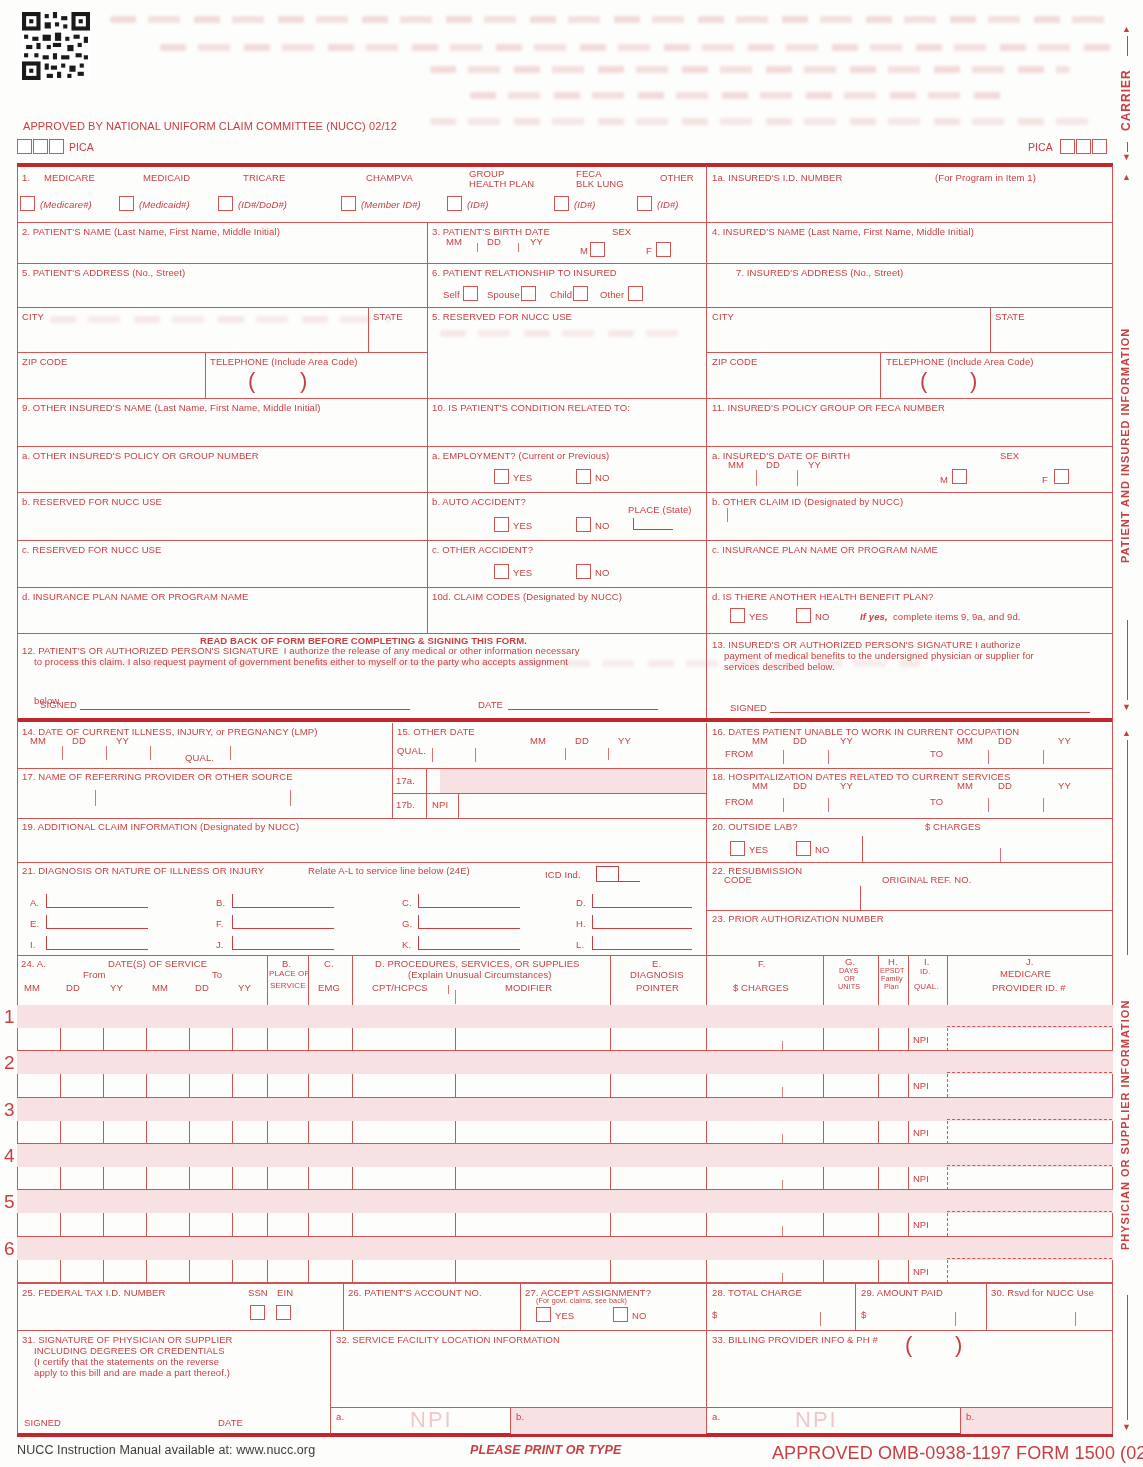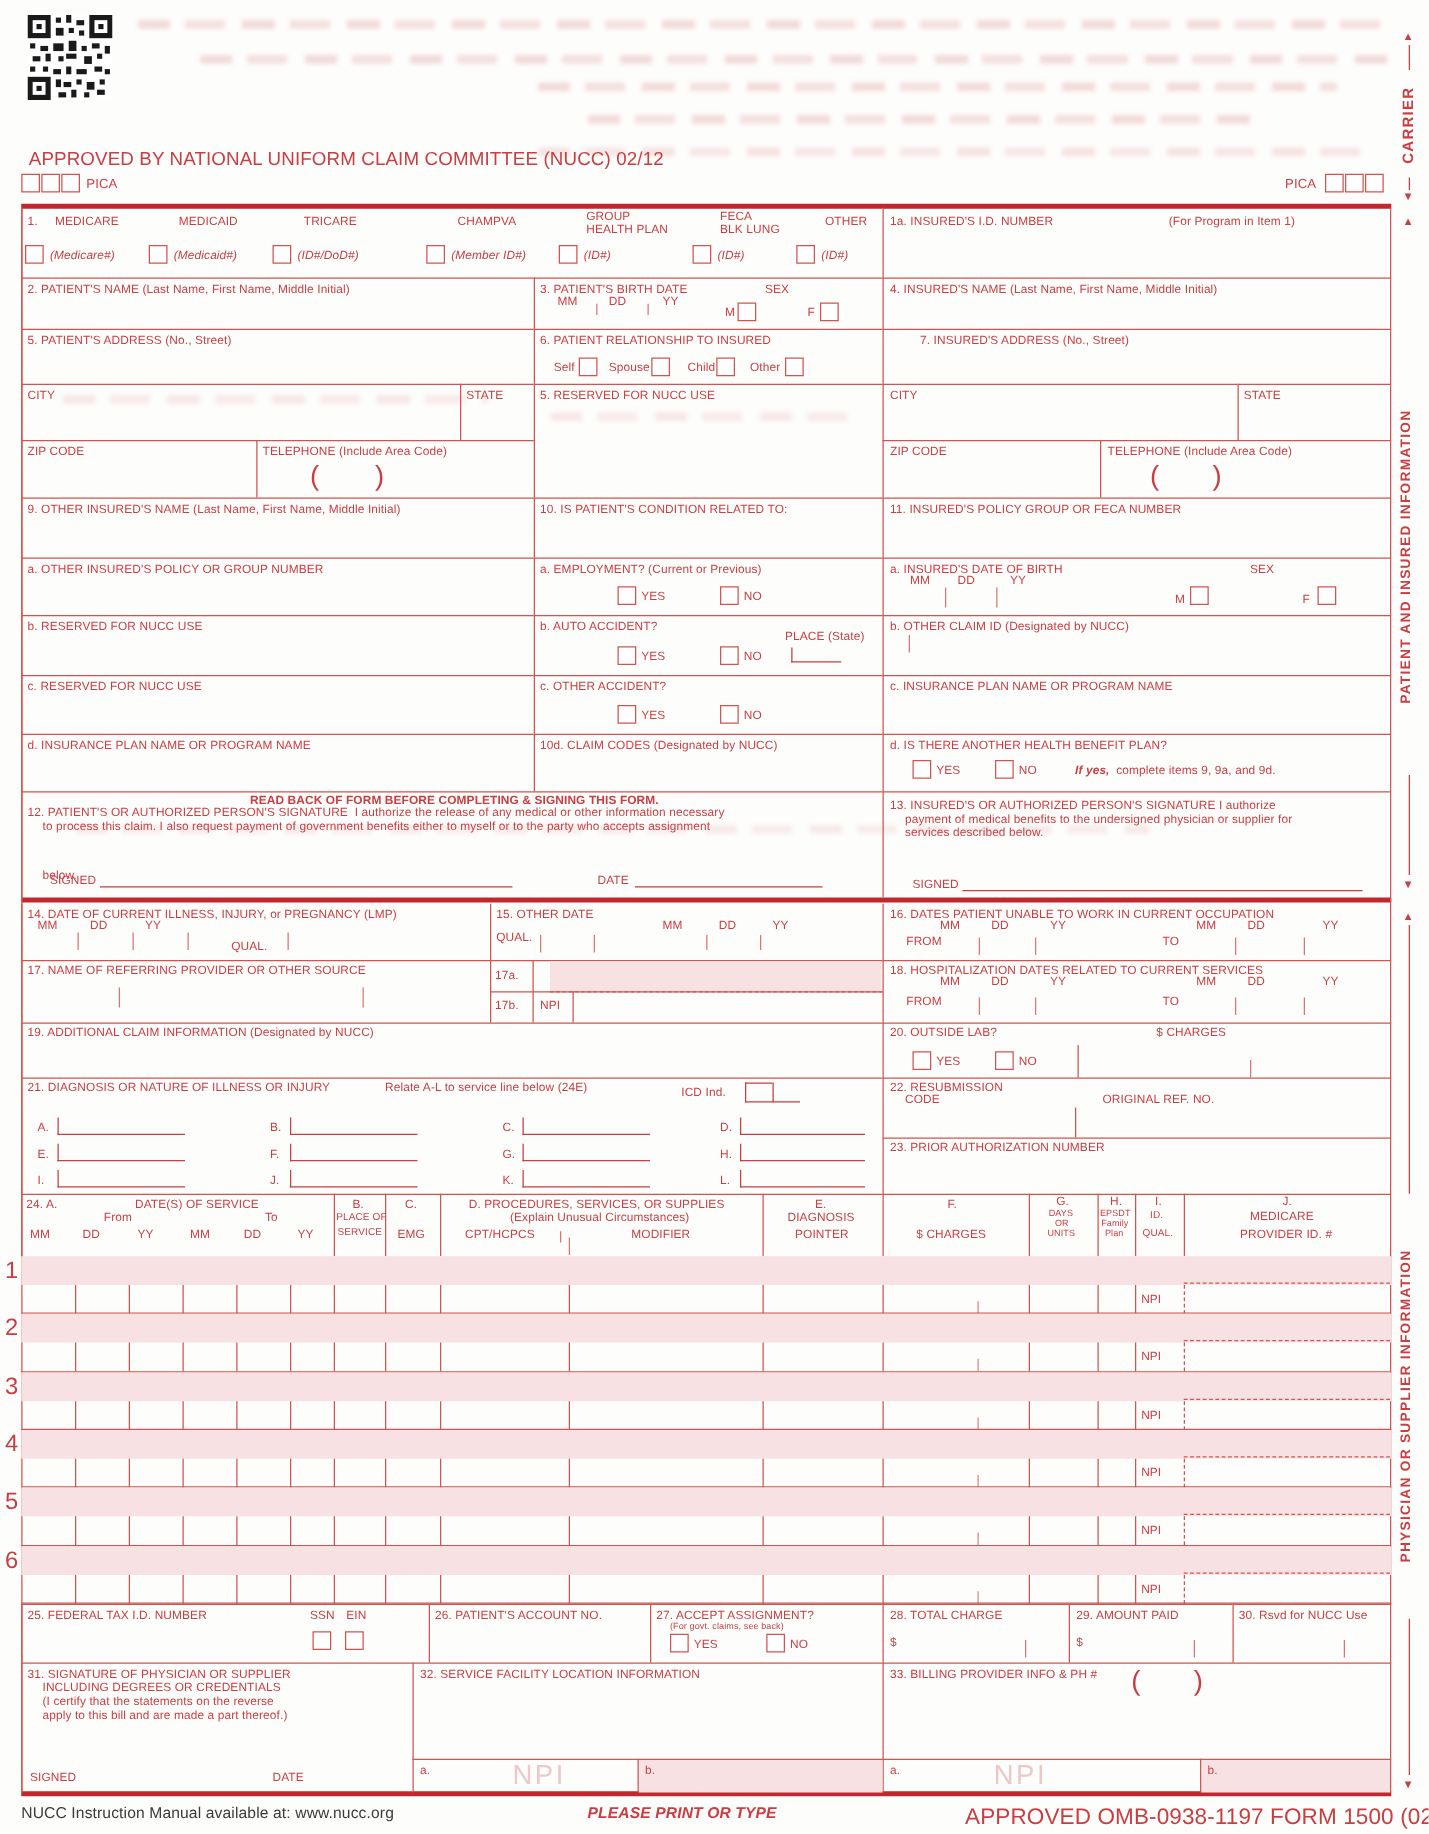--- a/index.html
+++ b/index.html
@@ -103,21 +103,21 @@
         <rect x="19" y="25" width="2" height="2"></rect>
       <rect x="23" y="26" width="3" height="3"></rect>
         <rect x="28" y="25" width="2" height="2"></rect>
       <rect x="12" y="30" width="3" height="2"></rect>
         <rect x="17" y="29" width="2" height="3"></rect>
         <rect x="22" y="30" width="2" height="2"></rect>
         <rect x="27" y="29" width="3" height="2"></rect>
     </g>
   </svg>
 
-  <div class="lb" style="left:23px;top:120px;font-size:15px">APPROVED BY NATIONAL UNIFORM CLAIM COMMITTEE (NUCC) 02/12</div>
+  <div class="lb" style="left:23px;top:120px;font-size:11px">APPROVED BY NATIONAL UNIFORM CLAIM COMMITTEE (NUCC) 02/12</div>
 
   <div class="cb" style="left:17px;top:139px"></div>
   <div class="cb" style="left:33px;top:139px"></div>
   <div class="cb" style="left:49px;top:139px"></div>
   <div class="lb lg" style="left:69px;top:142px">PICA</div>
   <div class="lb lg" style="left:1028px;top:142px">PICA</div>
   <div class="cb" style="left:1060px;top:139px"></div>
   <div class="cb" style="left:1076px;top:139px"></div>
   <div class="cb" style="left:1092px;top:139px"></div>
 

